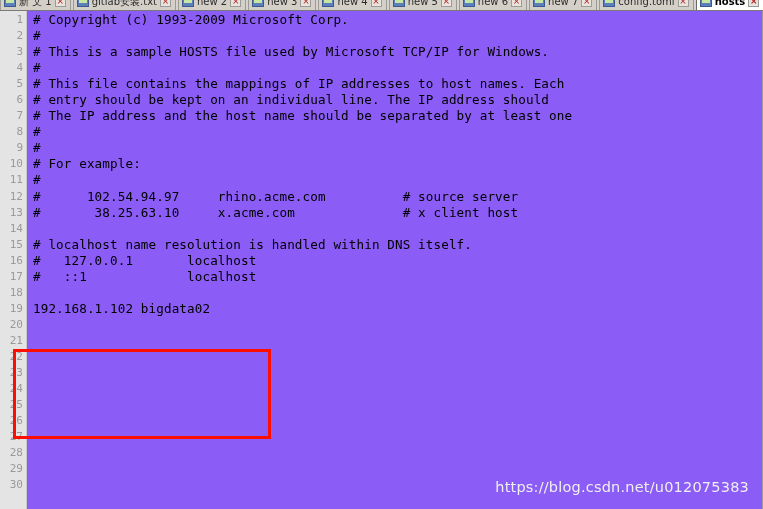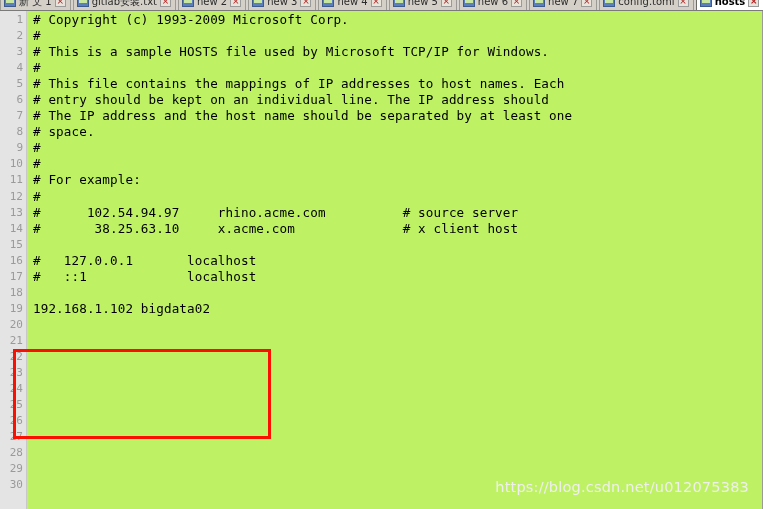--- a/index.html
+++ b/index.html
@@ -130,21 +130,21 @@
     display: block;
     height: 16.05px;
     padding-right: 3px;
     white-space: nowrap;
     
     margin-left: -4px;
   }
   #code-area {
     position: relative;
     flex: 1 1 auto;
-    background: #bef264;
+    background: #8b5cf6;
     overflow: hidden;
     padding-top: 1px;
   }
   .code-line {
     height: 16.05px;
     line-height: 16.05px;
     font-size: 12.6px;
     letter-spacing: 0.12px;
     color: #000000;
     white-space: pre;
@@ -273,28 +273,28 @@
       <span class="gutter-num">30</span>
     </div>
   <div id="code-area">
       <div class="code-line"># Copyright (c) 1993-2009 Microsoft Corp.</div>
       <div class="code-line">#</div>
       <div class="code-line"># This is a sample HOSTS file used by Microsoft TCP/IP for Windows.</div>
       <div class="code-line">#</div>
       <div class="code-line"># This file contains the mappings of IP addresses to host names. Each</div>
       <div class="code-line"># entry should be kept on an individual line. The IP address should</div>
       <div class="code-line"># The IP address and the host name should be separated by at least one</div>
-      <div class="code-line"># space.</div>
       <div class="code-line">#</div>
       <div class="code-line">#</div>
       <div class="code-line"># For example:</div>
       <div class="code-line">#</div>
       <div class="code-line">#      102.54.94.97     rhino.acme.com          # source server</div>
       <div class="code-line">#       38.25.63.10     x.acme.com              # x client host</div>
       <div class="code-line"></div>
+      <div class="code-line"># localhost name resolution is handled within DNS itself.</div>
       <div class="code-line">#   127.0.0.1       localhost</div>
       <div class="code-line">#   ::1             localhost</div>
       <div class="code-line"></div>
       <div class="code-line">192.168.1.102 bigdata02</div>
       <div class="code-line"></div>
       <div class="code-line"></div>
       <div class="code-line"></div>
       <div class="code-line"></div>
       <div class="code-line"></div>
     </div>

